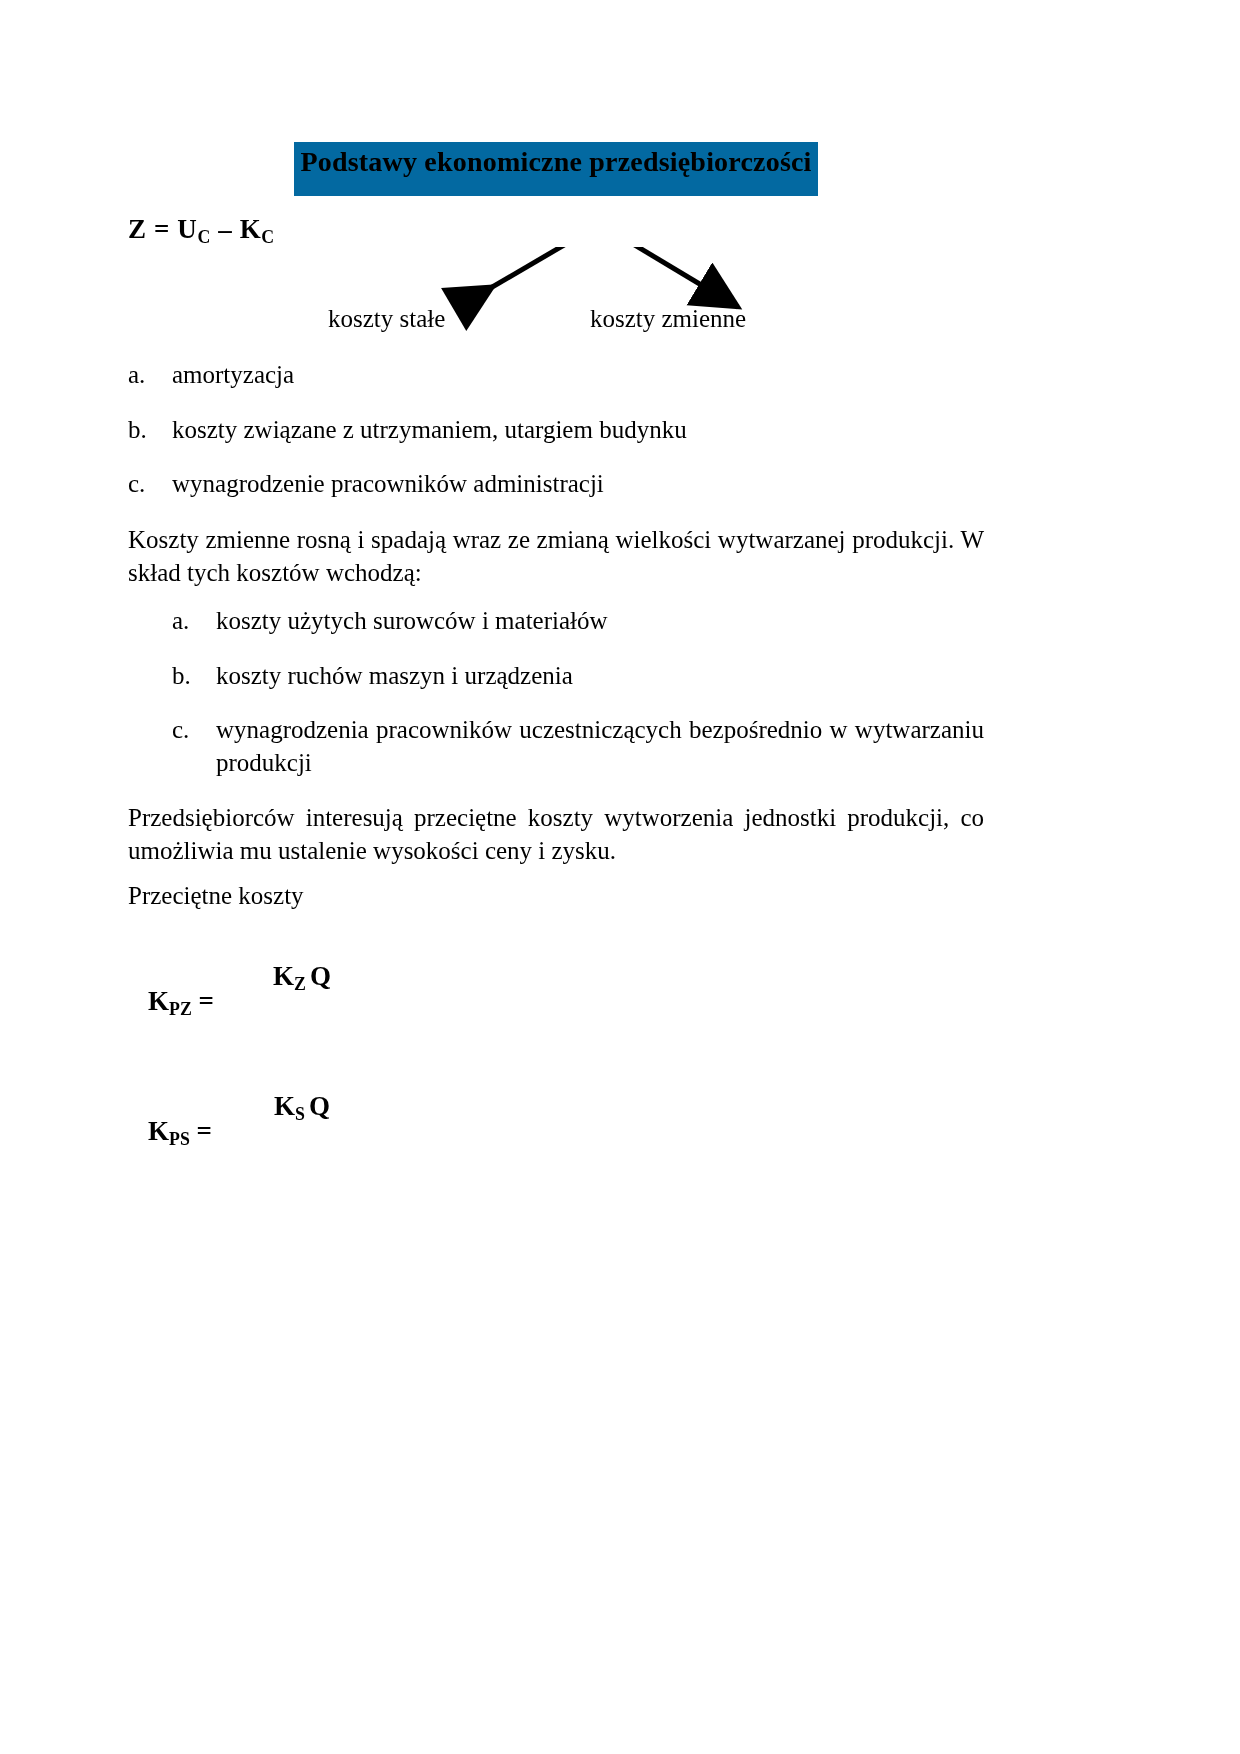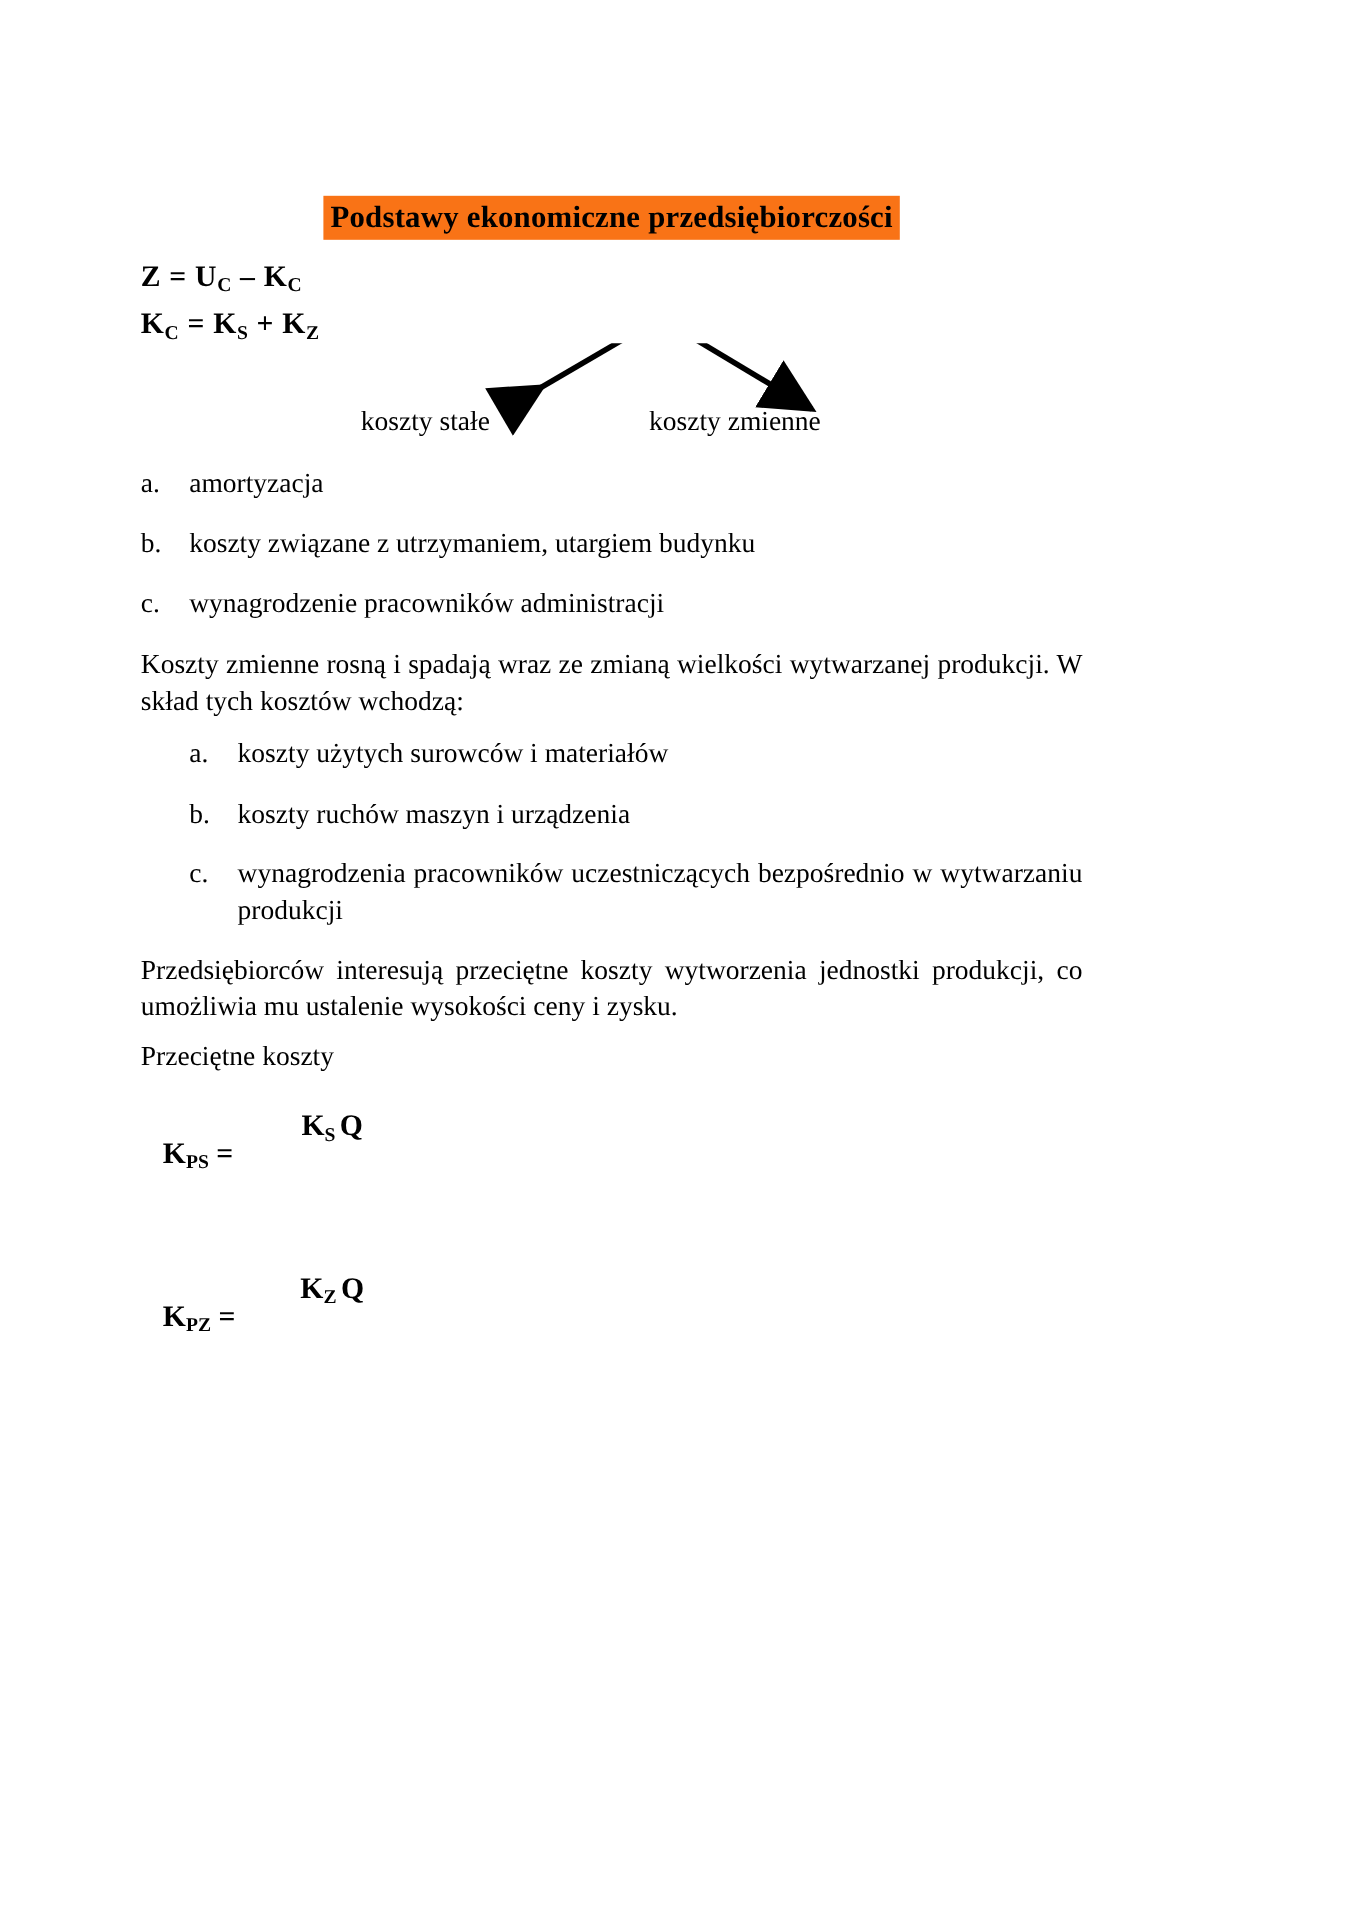--- a/index.html
+++ b/index.html
@@ -28,27 +28,26 @@
     width: 856px;
   }
 
   
   .title-wrap {
     text-align: center;
     margin-top: 142px;
   }
   .doc-title {
     display: inline-block;
-    background: #f97316;
+    background: #0369a1;
     font-size: 28px;
     font-weight: bold;
     letter-spacing: 0.2px;
-    padding: 2px 6px 3px 6px;
+    padding: 2px 6px 17px 6px;
     line-height: 1.25;
-    margin-top: 36px;
   }
 
   
   p.para {
     font-size: 25px;
     line-height: 1.33;
     margin: 0;
     text-align: justify;
     text-justify: inter-word;
   }
@@ -179,21 +178,20 @@
 <div class="page">
   <div class="content">
 
     <div class="title-wrap">
       <span class="doc-title">Podstawy ekonomiczne przedsiębiorczości</span>
     </div>
 
 
     <div class="formula formula-1"><span>Z = U</span><sub class="sb">C</sub><span> – K</span><sub class="sb">C</sub></div>
 
-    <div class="formula formula-2"><span>K</span><sub class="sb">C</sub><span> = K</span><sub class="sb">S</sub><span> + K</span><sub class="sb">Z</sub></div>
 
     <div class="branch">
       <svg width="856" height="96" viewBox="0 0 856 96">
         <defs>
           <marker id="arrowL" markerWidth="12" markerHeight="12" refX="9" refY="5" orient="auto" markerUnits="strokeWidth">
             <path d="M10,0 L0,5 L10,10 z" fill="#000"></path>
           </marker>
           <marker id="arrowR" markerWidth="12" markerHeight="12" refX="9" refY="5" orient="auto" markerUnits="strokeWidth">
             <path d="M0,0 L10,5 L0,10 z" fill="#000"></path>
           </marker>
@@ -237,32 +235,32 @@
       <li style="text-align: justify;">
         <span class="mark">c.</span>
         <span>wynagrodzenia pracowników uczestniczących bezpośrednio w wytwarzaniu produkcji</span>
       </li>
     </ol>
 
     <p class="para para-przed">Przedsiębiorców interesują przeciętne koszty wytworzenia jednostki produkcji, co umożliwia mu ustalenie wysokości ceny i zysku.</p>
 
     <div class="avg-heading">Przeciętne koszty</div>
 
+    <div class="frac-block second">
+      <span class="frac-lhs"><span>K</span><sub class="sb">PZ</sub><span> =</span></span>
+      <span class="frac">
+        <span class="num"><span>K</span><sub class="sb">Z</sub></span>
+        <span class="bar"></span>
+        <span class="den">Q</span>
+      </span>
+    </div>
+
     <div class="frac-block first">
       <span class="frac-lhs"><span>K</span><sub class="sb">PS</sub><span> =</span></span>
       <span class="frac">
         <span class="num"><span>K</span><sub class="sb">S</sub></span>
         <span class="bar"></span>
         <span class="den">Q</span>
       </span>
     </div>
 
-    <div class="frac-block second">
-      <span class="frac-lhs"><span>K</span><sub class="sb">PZ</sub><span> =</span></span>
-      <span class="frac">
-        <span class="num"><span>K</span><sub class="sb">Z</sub></span>
-        <span class="bar"></span>
-        <span class="den">Q</span>
-      </span>
-    </div>
-
   </div>
 </div>
 
 </body></html>

